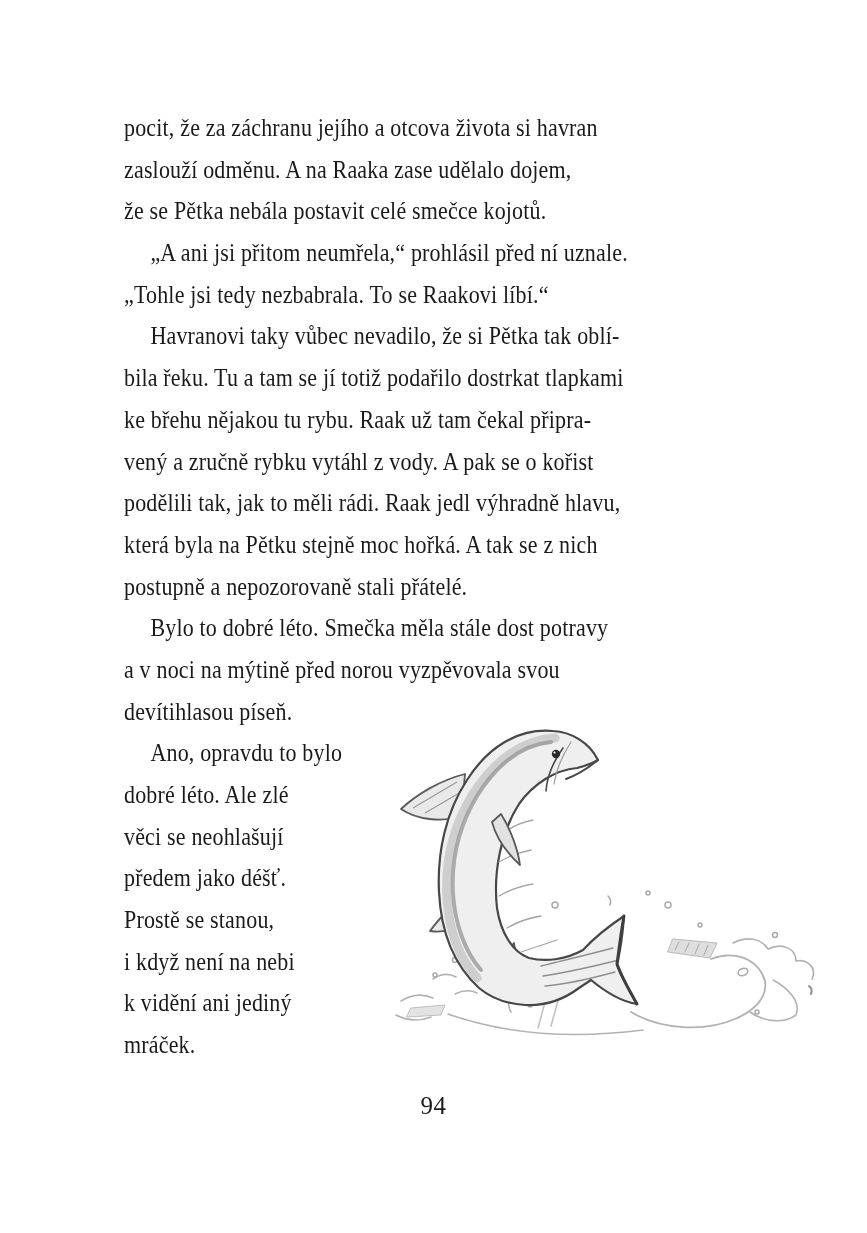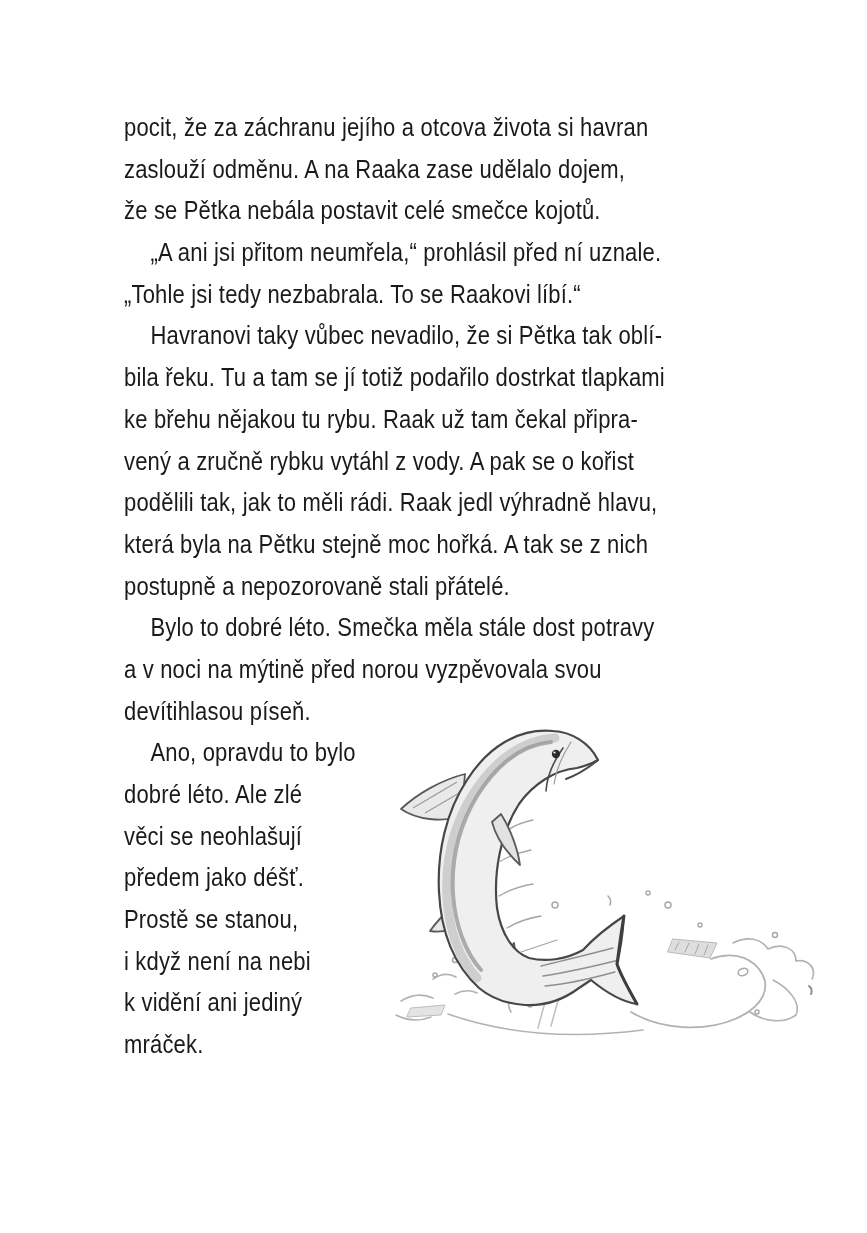--- a/index.html
+++ b/index.html
@@ -3,21 +3,21 @@
 <meta charset="utf-8">
 <style>
   html, body { margin: 0; padding: 0; background: #e8e8e8; }
   .page {
     position: relative;
     width: 867px;
     height: 1233px;
     margin: 0 auto;
     background: #ffffff;
     overflow: hidden;
-    font-family: Liberation Sans, sans-serif;
+    font-family: Liberation Serif, serif;
     color: #1a1a1a;
   }
   .text-block {
     position: absolute;
     left: 124px;
     top: 107px;
     transform: scaleX(0.88);
     transform-origin: top left;
   }
   .line {
@@ -166,14 +166,15 @@
 
     <g fill="none" stroke="#4a4a4a" stroke-linecap="round">
       <path d="M 205,48 C 194,57 184,63 173,67" stroke-width="2"></path>
       <path d="M 170,36 C 160,50 154,64 153,79" stroke-width="1.6"></path>
       <path d="M 178,30 C 169,44 163,58 161,72" stroke="#9a9a9a" stroke-width="1.2"></path>
       <circle cx="163" cy="42" r="4.2" fill="#2b2b2b" stroke="none"></circle>
       <circle cx="161.5" cy="40.5" r="1.1" fill="#ffffff" stroke="none"></circle>
     </g>
   </svg>
 
+  <div class="page-number">94</div>
 
 </div>
 
 </body></html>

